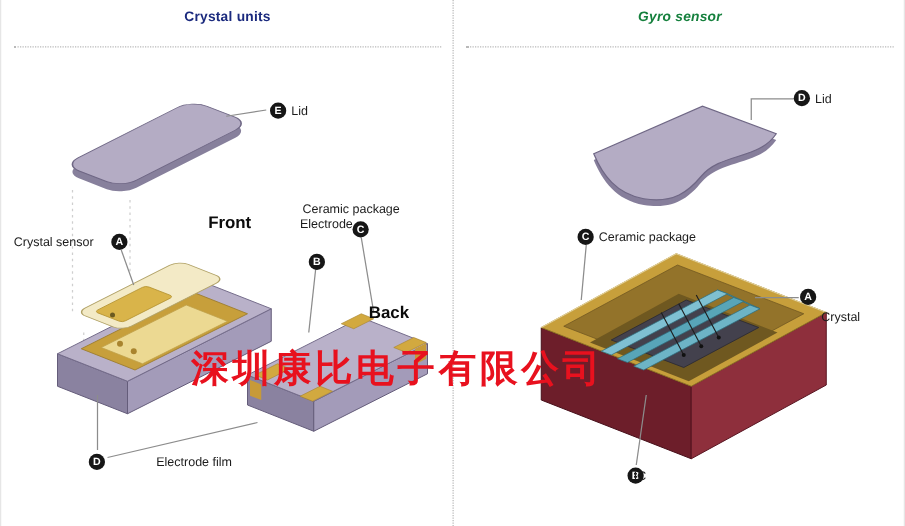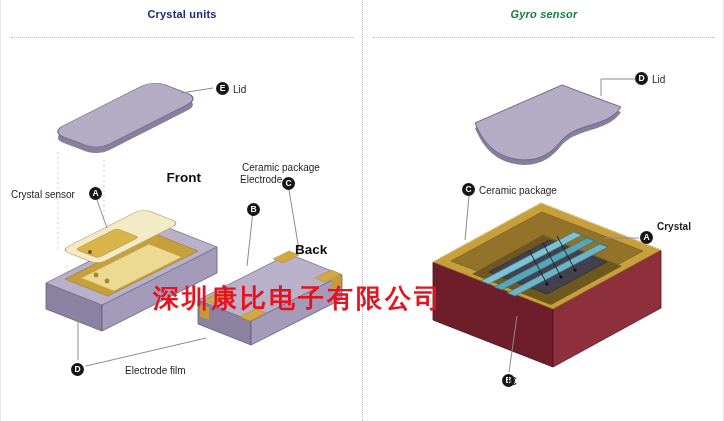--- a/index.html
+++ b/index.html
@@ -12,22 +12,22 @@
   .hdr{position:absolute;top:8px;width:362px;text-align:center;font-size:11px;font-weight:bold;letter-spacing:.2px;}
   .dotline-h{position:absolute;height:0;border-top:1px dotted #b9b9b9;}
   .dotline-v{position:absolute;width:0;border-left:1px dotted #b9b9b9;}
   .lbl{position:absolute;font-size:10px;color:#1c1c1c;white-space:nowrap;line-height:13px;}
   .dir{position:absolute;font-size:13.5px;font-weight:bold;color:#0c0c0c;white-space:nowrap;}
   .mk{
     position:absolute;width:13px;height:13px;border-radius:50%;background:#161616;color:#fff;
     font-size:8.5px;font-weight:bold;line-height:13px;text-align:center;
   }
   .wm{
-    position:absolute;font-weight:bold;font-size:26px;letter-spacing:3px;line-height:38px;
-    white-space:nowrap;font-family:Liberation Sans, sans-serif;
+    position:absolute;font-weight:bold;font-size:30px;letter-spacing:3px;line-height:38px;
+    white-space:nowrap;font-family:Liberation Mono, monospace;
   }
 </style>
 </head>
 <body>
 
 <div class="stage">
 
   <div class="hdr" style="left: 0px; color: rgb(27, 42, 126);">Crystal units</div>
   <div class="hdr" style="left: 362px; color: #15803d; font-style: italic;">Gyro sensor</div>
 
@@ -145,20 +145,20 @@
   <span class="dir" style="left:138px;top:170px;width:62px;text-align:right;">Front</span>
   <span class="dir" style="left:294px;top:242px;">Back</span>
 
   <span class="mk" style="left:634px;top:72px;">D</span>
   <span class="lbl" style="left:651px;top:73px;">Lid</span>
 
   <span class="mk" style="left:461px;top:183px;">C</span>
   <span class="lbl" style="left:478px;top:184px;">Ceramic package</span>
 
   <span class="mk" style="left:639px;top:231px;">A</span>
-  <span class="lbl" style="left:656px;top:220px;font-weight:bold;">Crystal</span>
+  <span class="lbl" style="left:656px;top:248px;">Crystal</span>
 
   <span class="mk" style="left:501px;top:374px;">B</span>
   <span class="lbl" style="left:506px;top:375px;">IC</span>
 
   <div class="wm" style="left: 152px; top: 279px; color: rgb(232, 17, 30);">深圳康比电子有限公司</div>
 
 </div>
 
 </body></html>

